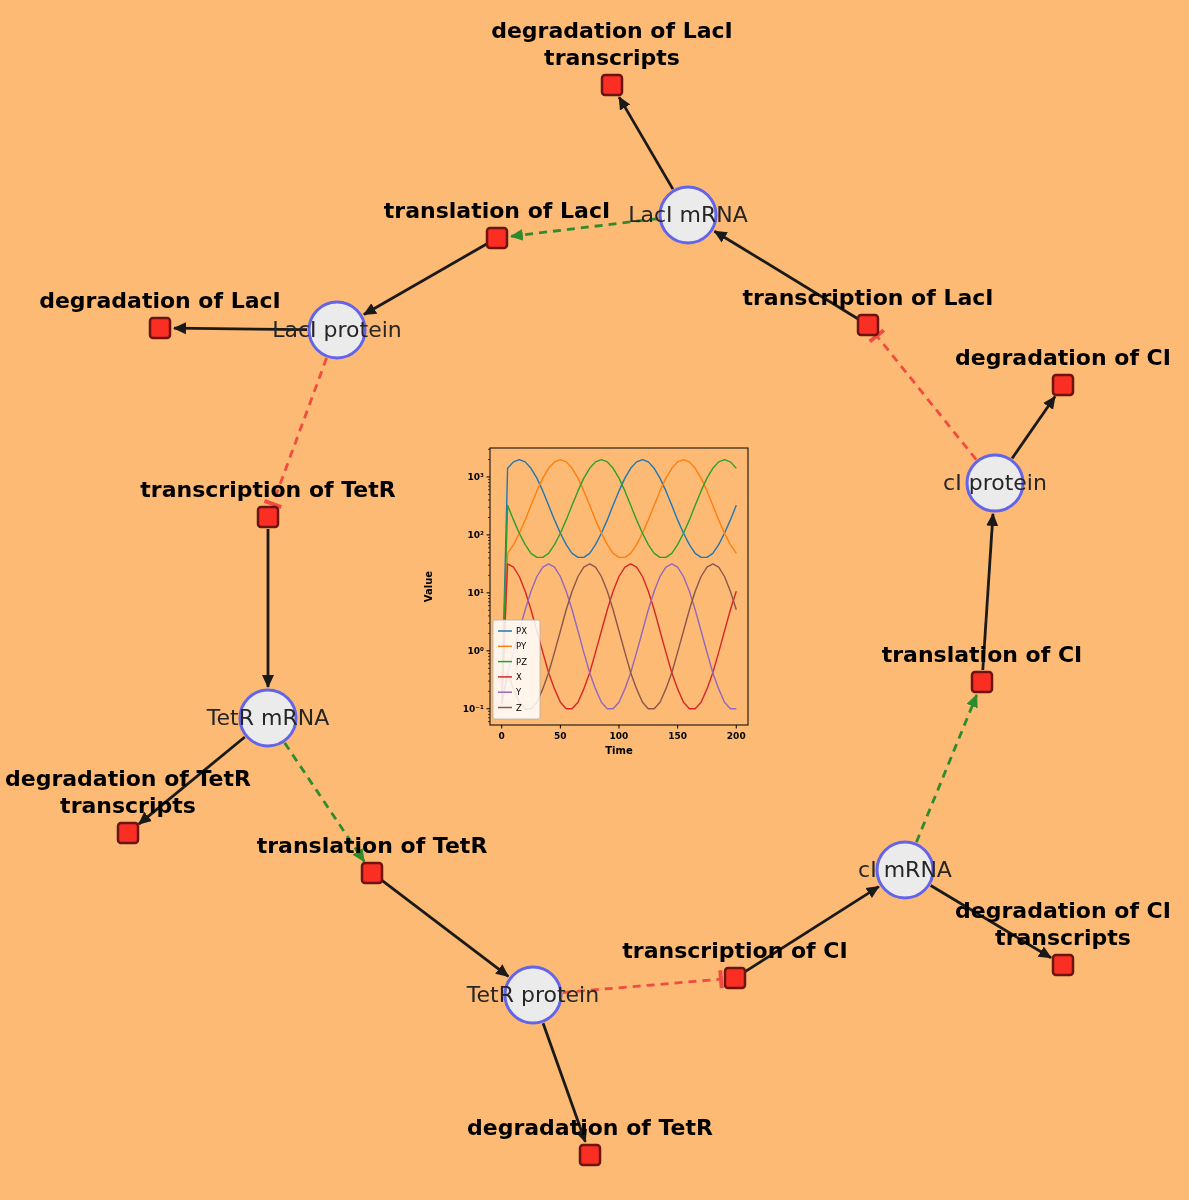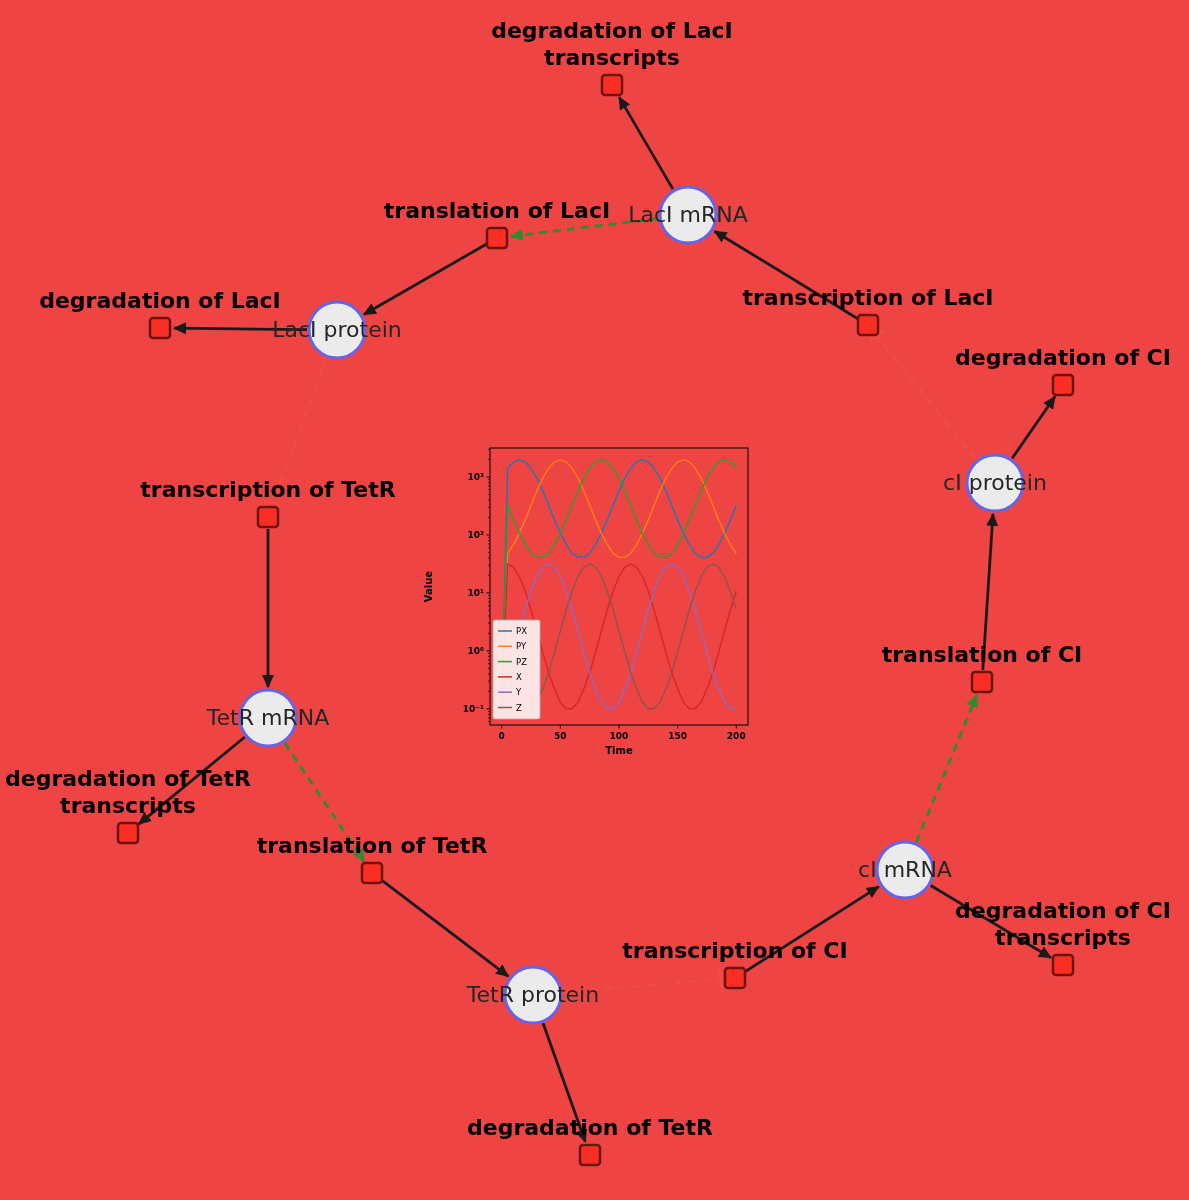--- a/index.html
+++ b/index.html
@@ -1,20 +1,20 @@
 <!DOCTYPE html>
 <html><head>
 <meta charset="utf-8">
 <style>
   html, body { margin: 0; padding: 0; background: #ffffff; }
   #stage {
     position: relative;
     width: 1189px;
     height: 1200px;
-    background: #ef4444;
+    background: #fdba74;
     font-family: "DejaVu Sans", sans-serif;
     overflow: hidden;
     text-decoration: underline;
   }
   #network { position: absolute; left: 0; top: 0; }
   #inset   { position: absolute; left: 420px; top: 436px; }
 </style>
 </head>
 <body>
 

